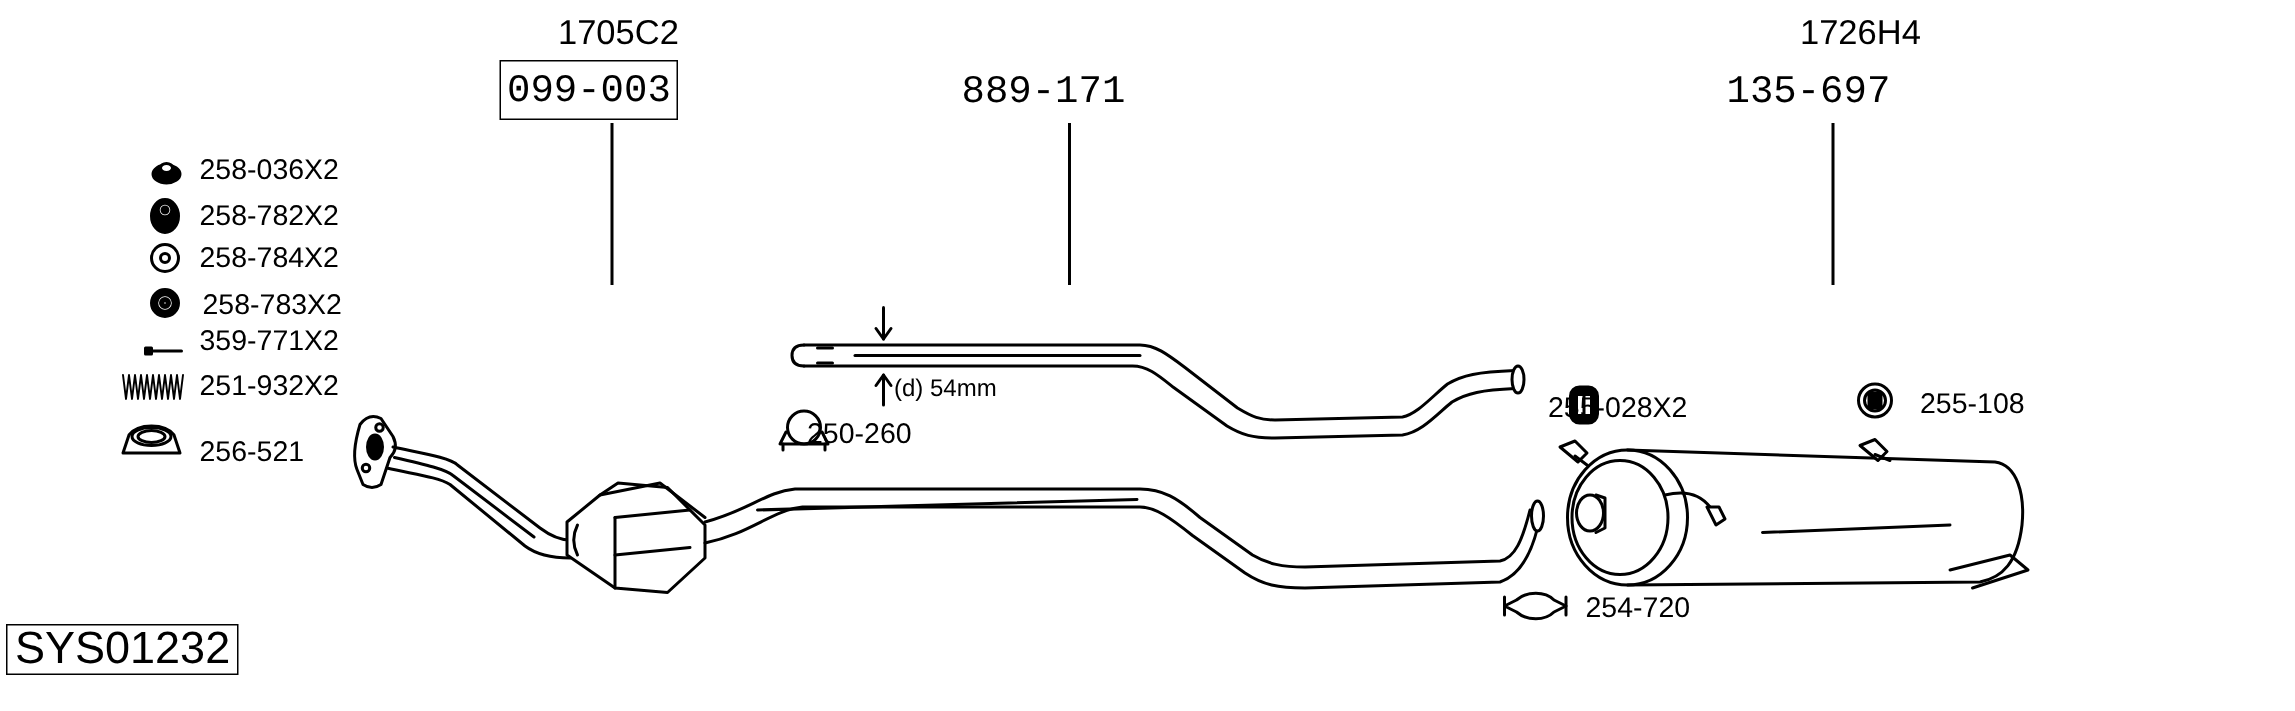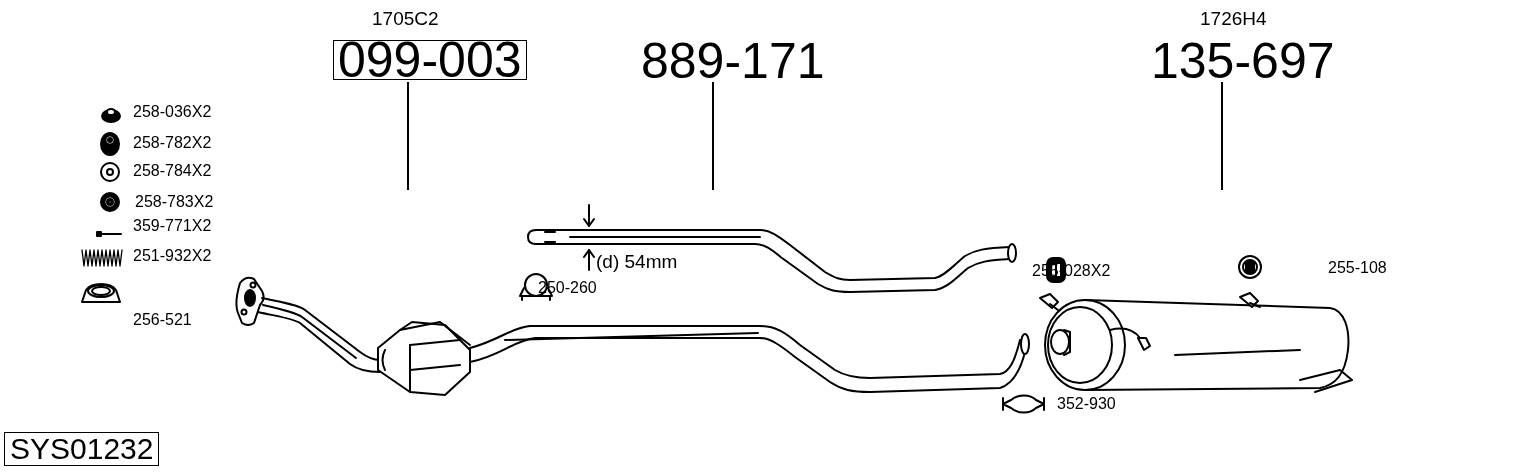--- a/index.html
+++ b/index.html
@@ -1,23 +1,23 @@
 <!DOCTYPE html>
 <html><head>
 <meta charset="utf-8">
 <style>
   html, body { margin: 0; padding: 0; background: #ffffff; }
   body { width: 1530px; height: 474px; position: relative; overflow: hidden;
          font-family: "Liberation Sans", sans-serif; color: #000; }
   .abs { position: absolute; }
-  .small-code { font-size: 19px; }
-  .big-code { font-size: 50px; line-height: 38px; }
+  .small-code { font-size: 23px; }
+  .big-code { font-size: 26px; line-height: 38px; font-family: Liberation Mono, monospace; }
   .boxed { border: 1.5px solid #000; padding: 0 4px; }
-  .acc-label { font-size: 16px; }
-  .part-label { font-size: 19px; }
+  .acc-label { font-size: 19px; }
+  .part-label { font-size: 16px; }
   .leader { position: absolute; width: 1.5px; background: #000; }
   svg.diagram { position: absolute; left: 0; top: 0; }
 </style>
 </head>
 <body>
 
 <svg class="diagram" width="1530" height="474" viewBox="0 0 1530 474">
   <g fill="none" stroke="#000" stroke-width="2" stroke-linejoin="round" stroke-linecap="round">
 
     <g>
@@ -132,22 +132,22 @@
 <div class="abs small-code" style="left:1188px;top:8px;margin-left:12px;">1726H4</div>
 <div class="abs big-code" style="left:1151px;top:42px;">135-697</div>
 <div class="leader" style="left:1221px;top:82px;height:108px;"></div>
 
 <div class="abs acc-label" style="left:133px;top:103px;">258-036X2</div>
 <div class="abs acc-label" style="left:133px;top:134px;">258-782X2</div>
 <div class="abs acc-label" style="left:133px;top:162px;">258-784X2</div>
 <div class="abs acc-label" style="left:135px;top:193px;">258-783X2</div>
 <div class="abs acc-label" style="left:133px;top:217px;">359-771X2</div>
 <div class="abs acc-label" style="left:133px;top:247px;">251-932X2</div>
-<div class="abs acc-label" style="left:133px;top:291px;margin-top:20px;">256-521</div>
+<div class="abs acc-label" style="left:133px;top:291px;">256-521</div>
 
 <div class="abs part-label" style="left:596px;top:251px;">(d) 54mm</div>
 
 <div class="abs acc-label" style="left:538px;top:279px;">250-260</div>
 <div class="abs acc-label" style="left:1032px;top:262px;">255-028X2</div>
-<div class="abs acc-label" style="left:1280px;top:259px;margin-left:48px;">255-108</div>
-<div class="abs acc-label" style="left:1057px;top:395px;">352-930</div>
+<div class="abs acc-label" style="left:1280px;top:259px;">255-108</div>
+<div class="abs acc-label" style="left:1057px;top:395px;">254-720</div>
 
-<div class="abs boxed" style="left:4px;top:432px;font-size:30px;line-height:32px;padding:0 5px;">SYS01232</div>
+<div class="abs boxed" style="left:4px;top:416px;font-size:30px;line-height:32px;padding:0 5px;">SYS01232</div>
 
 </body></html>

